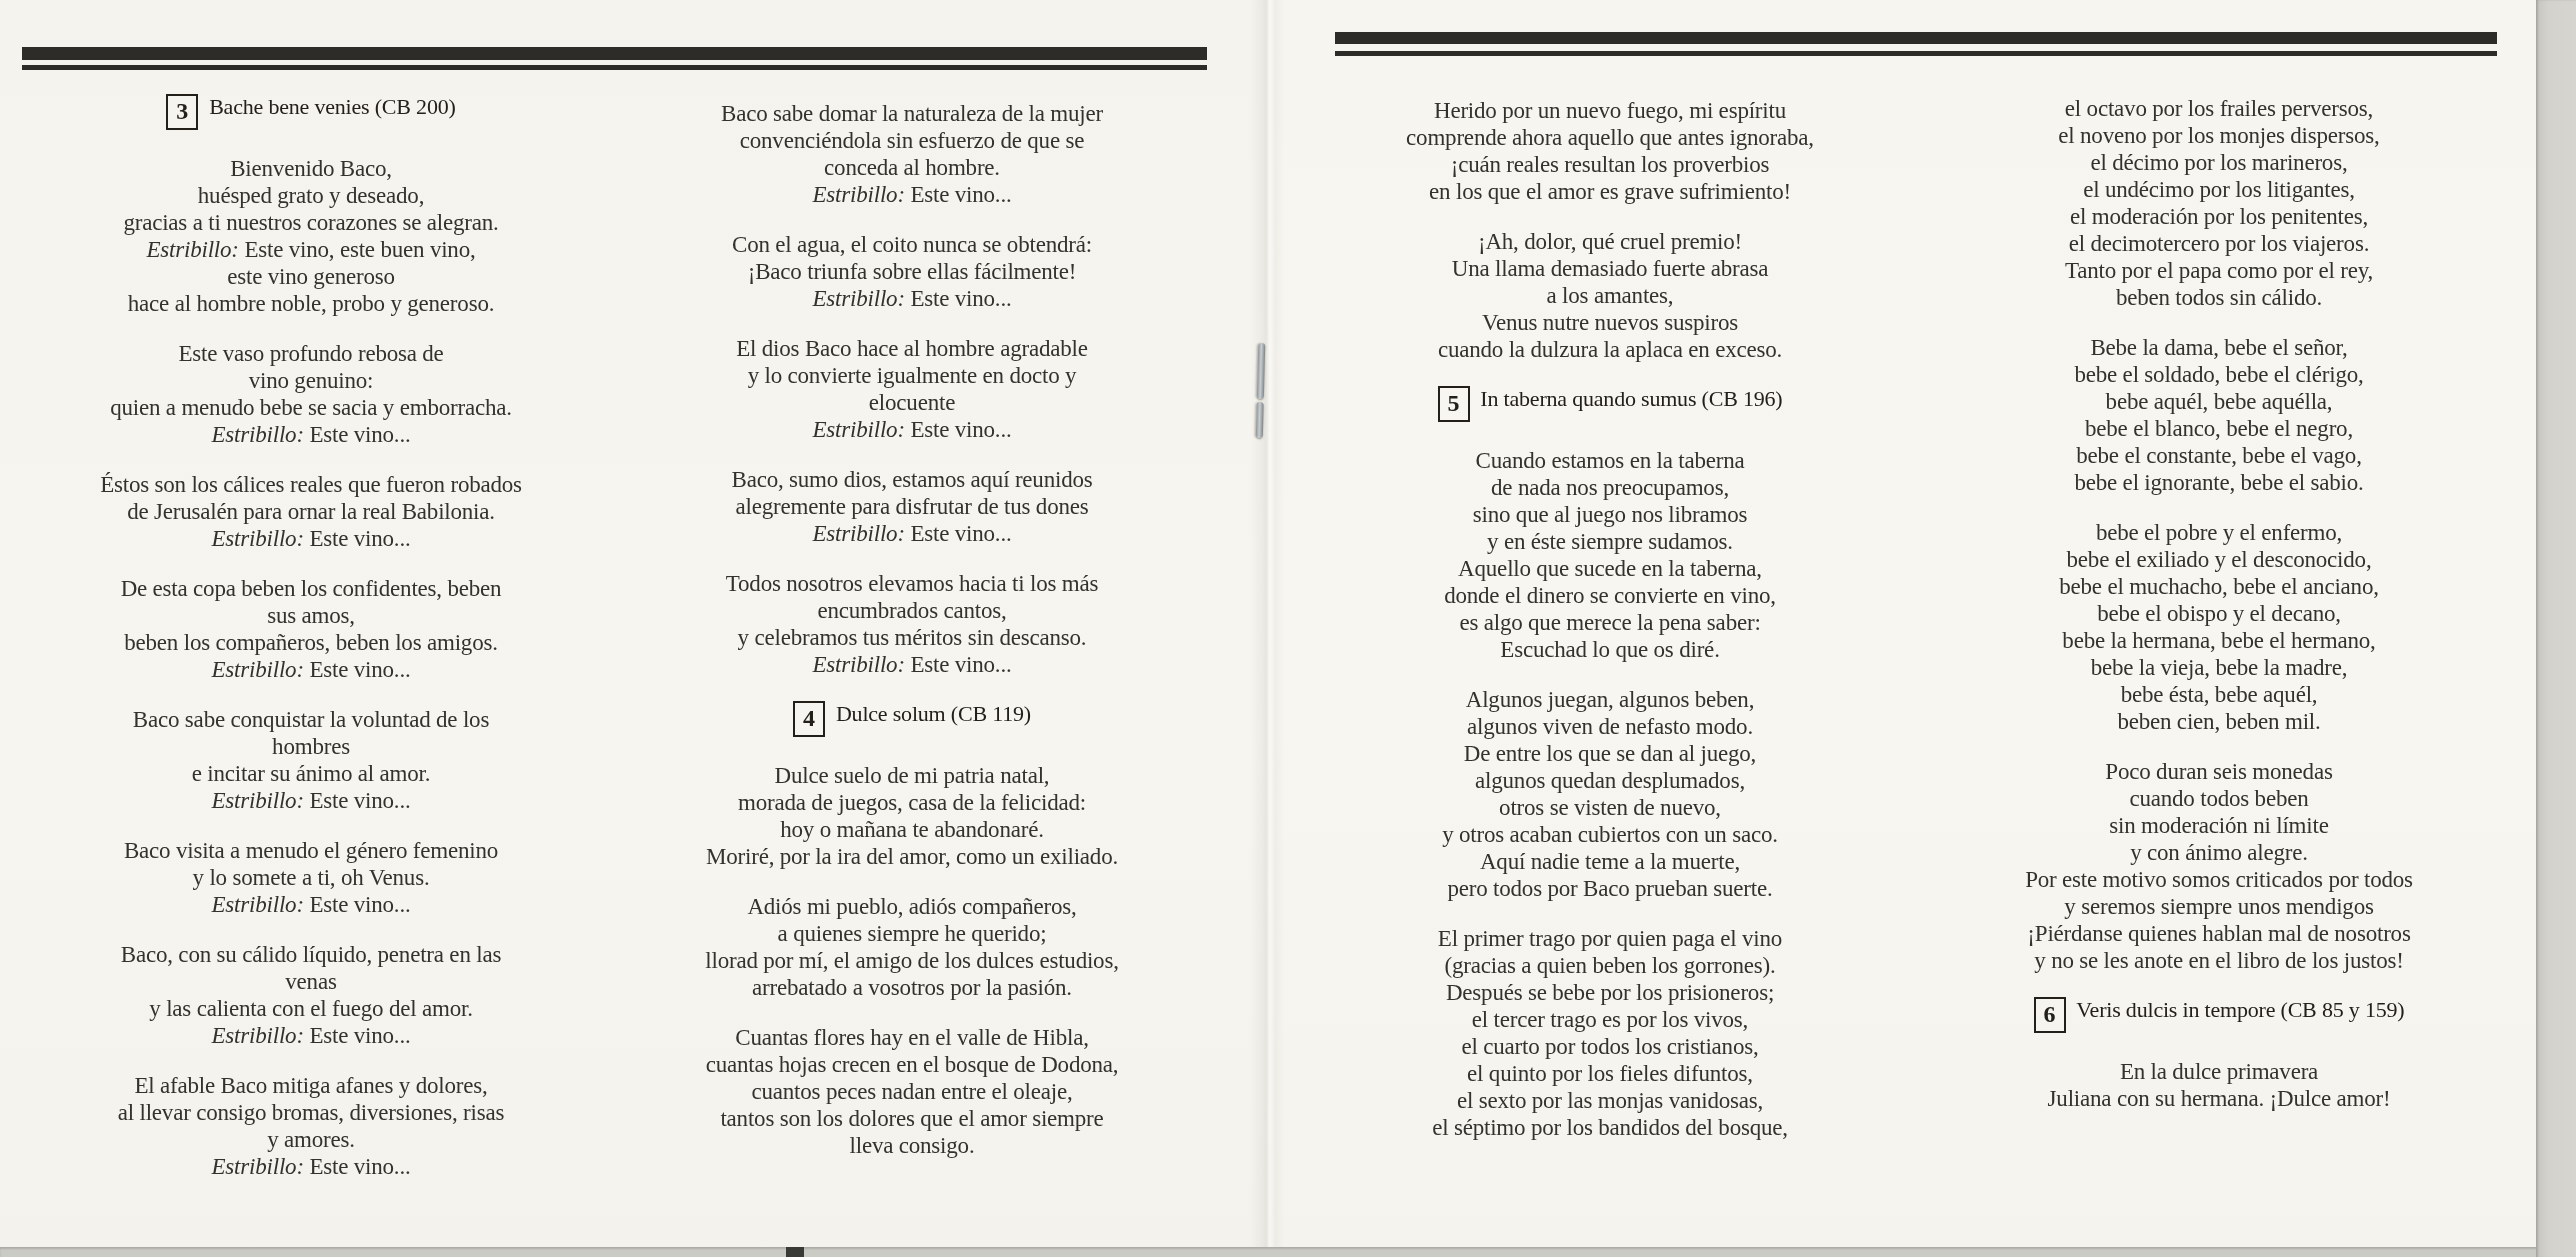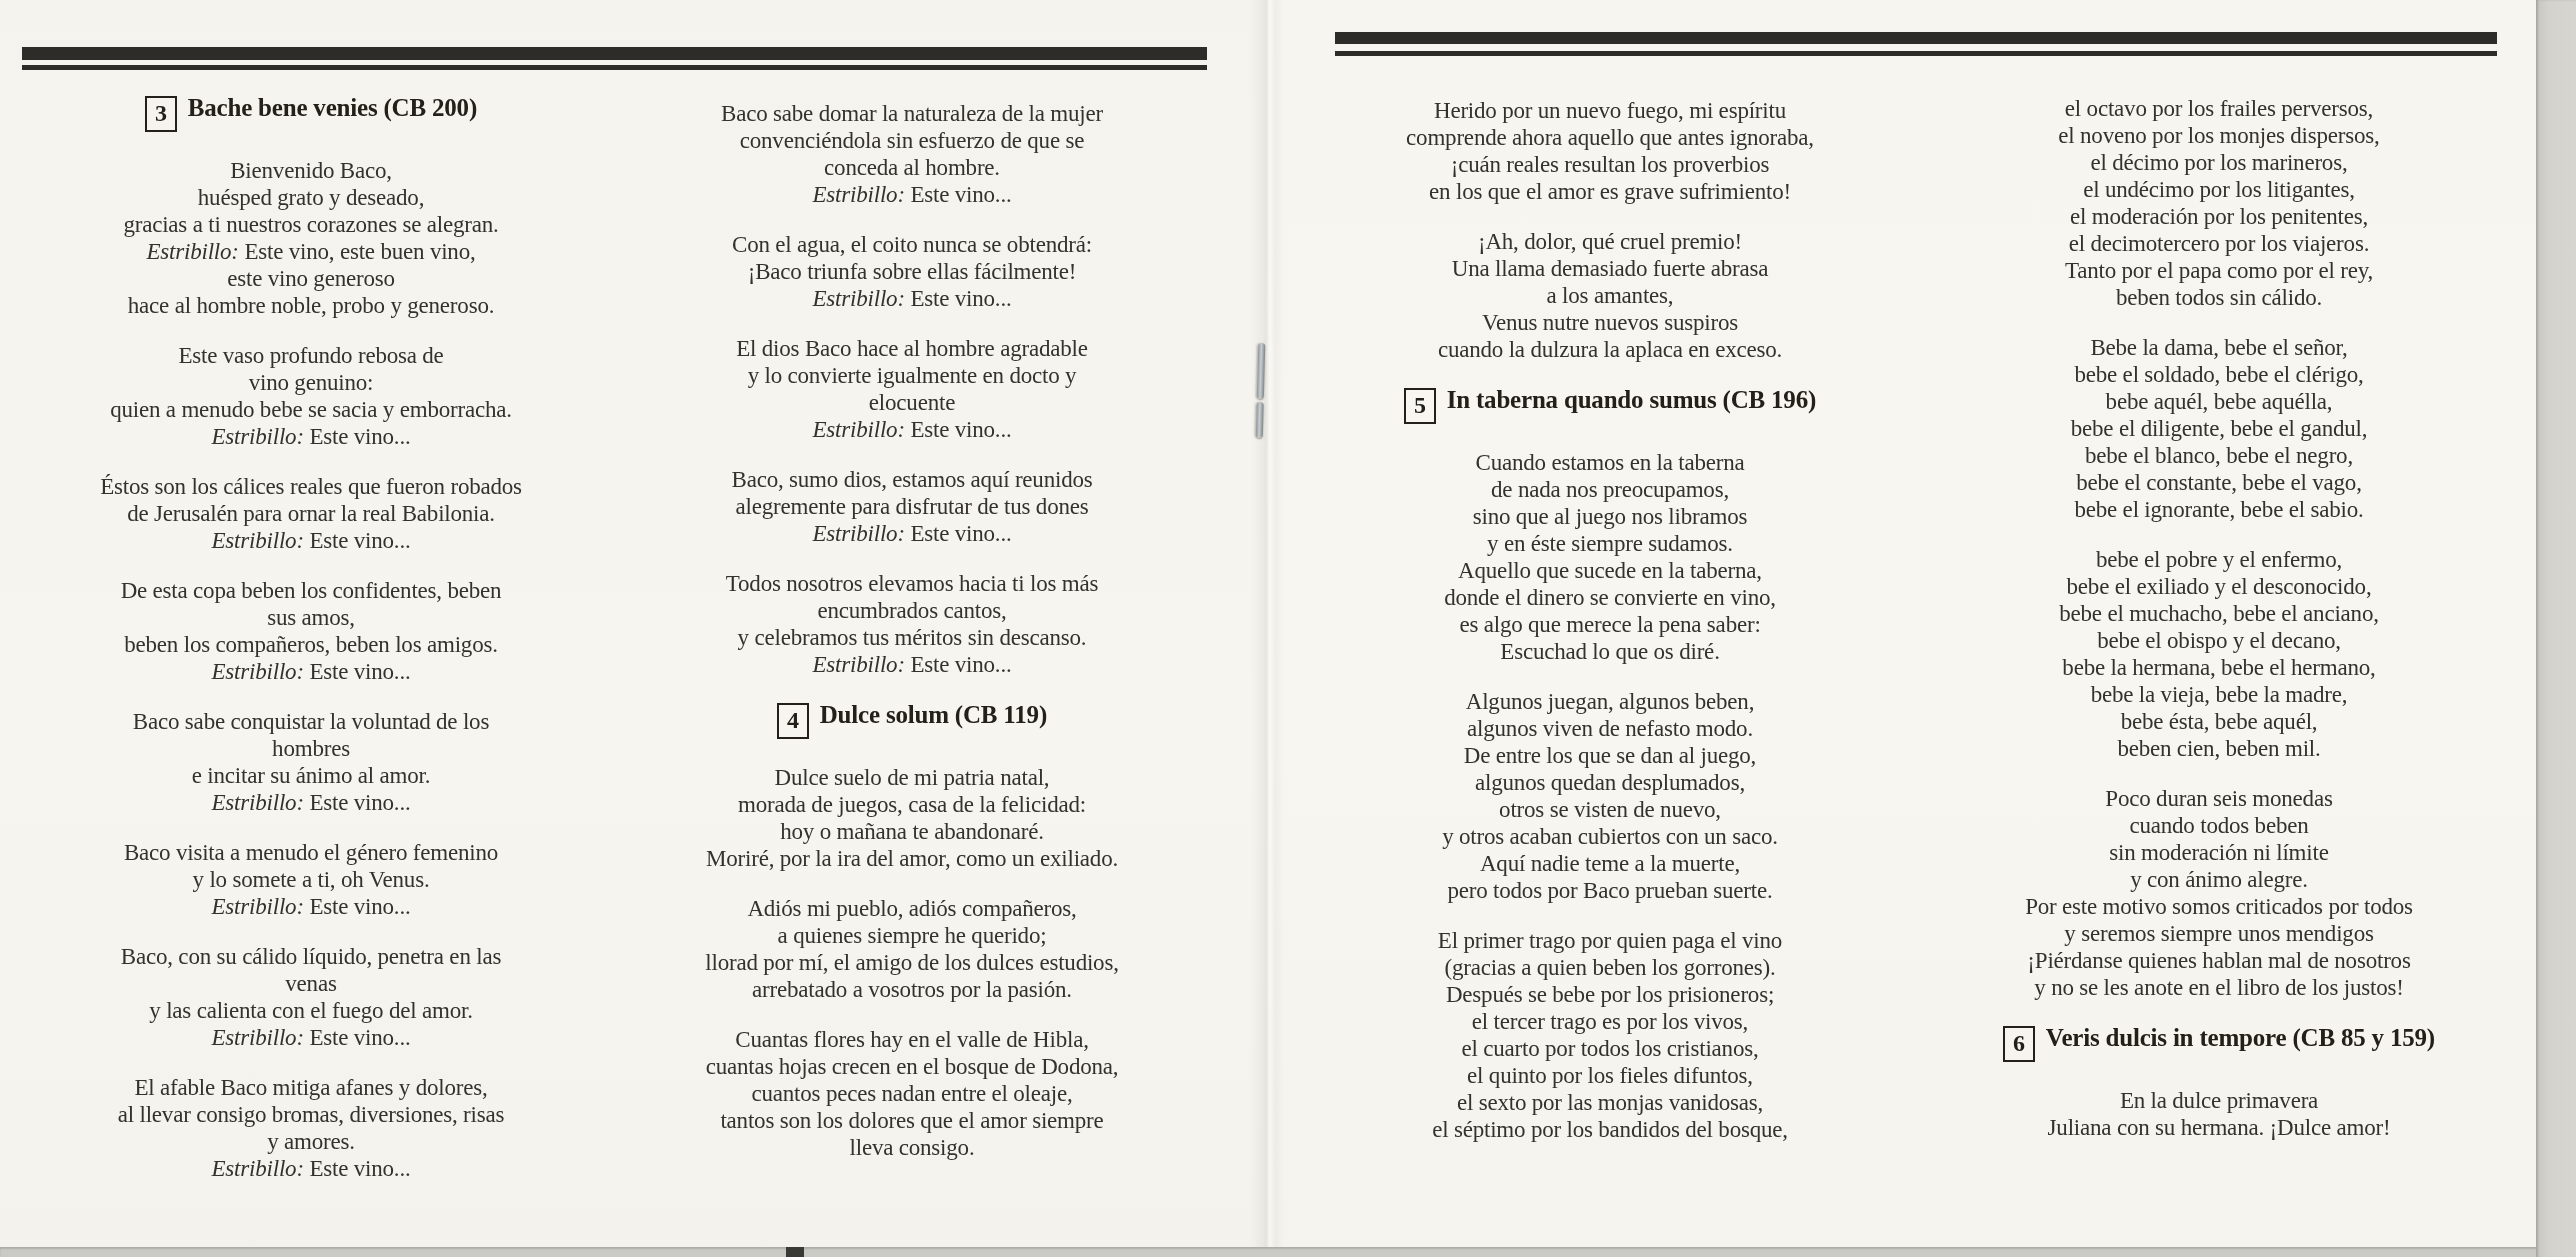--- a/index.html
+++ b/index.html
@@ -20,21 +20,21 @@
   .col{position:absolute;}
   .line{font-size:23px;line-height:27px;letter-spacing:-0.2px;white-space:nowrap;}
   .block.stanza{margin:0 0 23px 0;text-align:center;}
   .block.title{margin:23px 0 25px 0;text-align:center;white-space:nowrap;color:var(--title-ink,#232019);}
   .block.title:first-child{margin-top:0;}
   .tracknum{
     display:inline-block;box-sizing:border-box;border:2.7px solid var(--title-ink,#232019);
     min-width:32px;height:36px;line-height:30.5px;padding:0 3.6px;text-align:center;
     font-weight:bold;font-size:24px;margin-right:10.8px;vertical-align:-5.4px;background:transparent;
   }
-  .ttext{font-weight:bold;font-size:25px;letter-spacing:-0.2px;}
+  .ttext{font-weight:normal;font-size:22px;letter-spacing:-0.2px;}
   em{}
   .fold{
     position:absolute;left:1250px;top:0;width:34px;height:1258px;pointer-events:none;
     background:linear-gradient(90deg,rgba(0,0,0,0) 0%,rgba(90,85,70,0.06) 35%,rgba(120,115,100,0.12) 48%,rgba(255,255,255,0.35) 58%,rgba(90,85,70,0.05) 75%,rgba(0,0,0,0) 100%);
   }
   .staple{position:absolute;left:1254px;top:343px;width:12.5px;height:99px;transform:rotate(1.5deg);}
   .staple .prong{
     position:absolute;left:2.7px;width:7.2px;border-radius:3.6px;
     background:linear-gradient(90deg,#8d9396,var(--staple-metal,#c9ced1) 45%,#7f8689);
     box-shadow:0 0.9px 1.8px rgba(60,55,45,0.45), -1.8px 0 1.8px rgba(60,55,45,0.18);
@@ -219,21 +219,20 @@
         <div class="line">el undécimo por los litigantes,</div>
         <div class="line">el moderación por los penitentes,</div>
         <div class="line">el decimotercero por los viajeros.</div>
         <div class="line">Tanto por el papa como por el rey,</div>
         <div class="line">beben todos sin cálido.</div>
       </div>
       <div class="block stanza">
         <div class="line">Bebe la dama, bebe el señor,</div>
         <div class="line">bebe el soldado, bebe el clérigo,</div>
         <div class="line">bebe aquél, bebe aquélla,</div>
-        <div class="line">bebe el diligente, bebe el gandul,</div>
         <div class="line">bebe el blanco, bebe el negro,</div>
         <div class="line">bebe el constante, bebe el vago,</div>
         <div class="line">bebe el ignorante, bebe el sabio.</div>
       </div>
       <div class="block stanza">
         <div class="line">bebe el pobre y el enfermo,</div>
         <div class="line">bebe el exiliado y el desconocido,</div>
         <div class="line">bebe el muchacho, bebe el anciano,</div>
         <div class="line">bebe el obispo y el decano,</div>
         <div class="line">bebe la hermana, bebe el hermano,</div>

